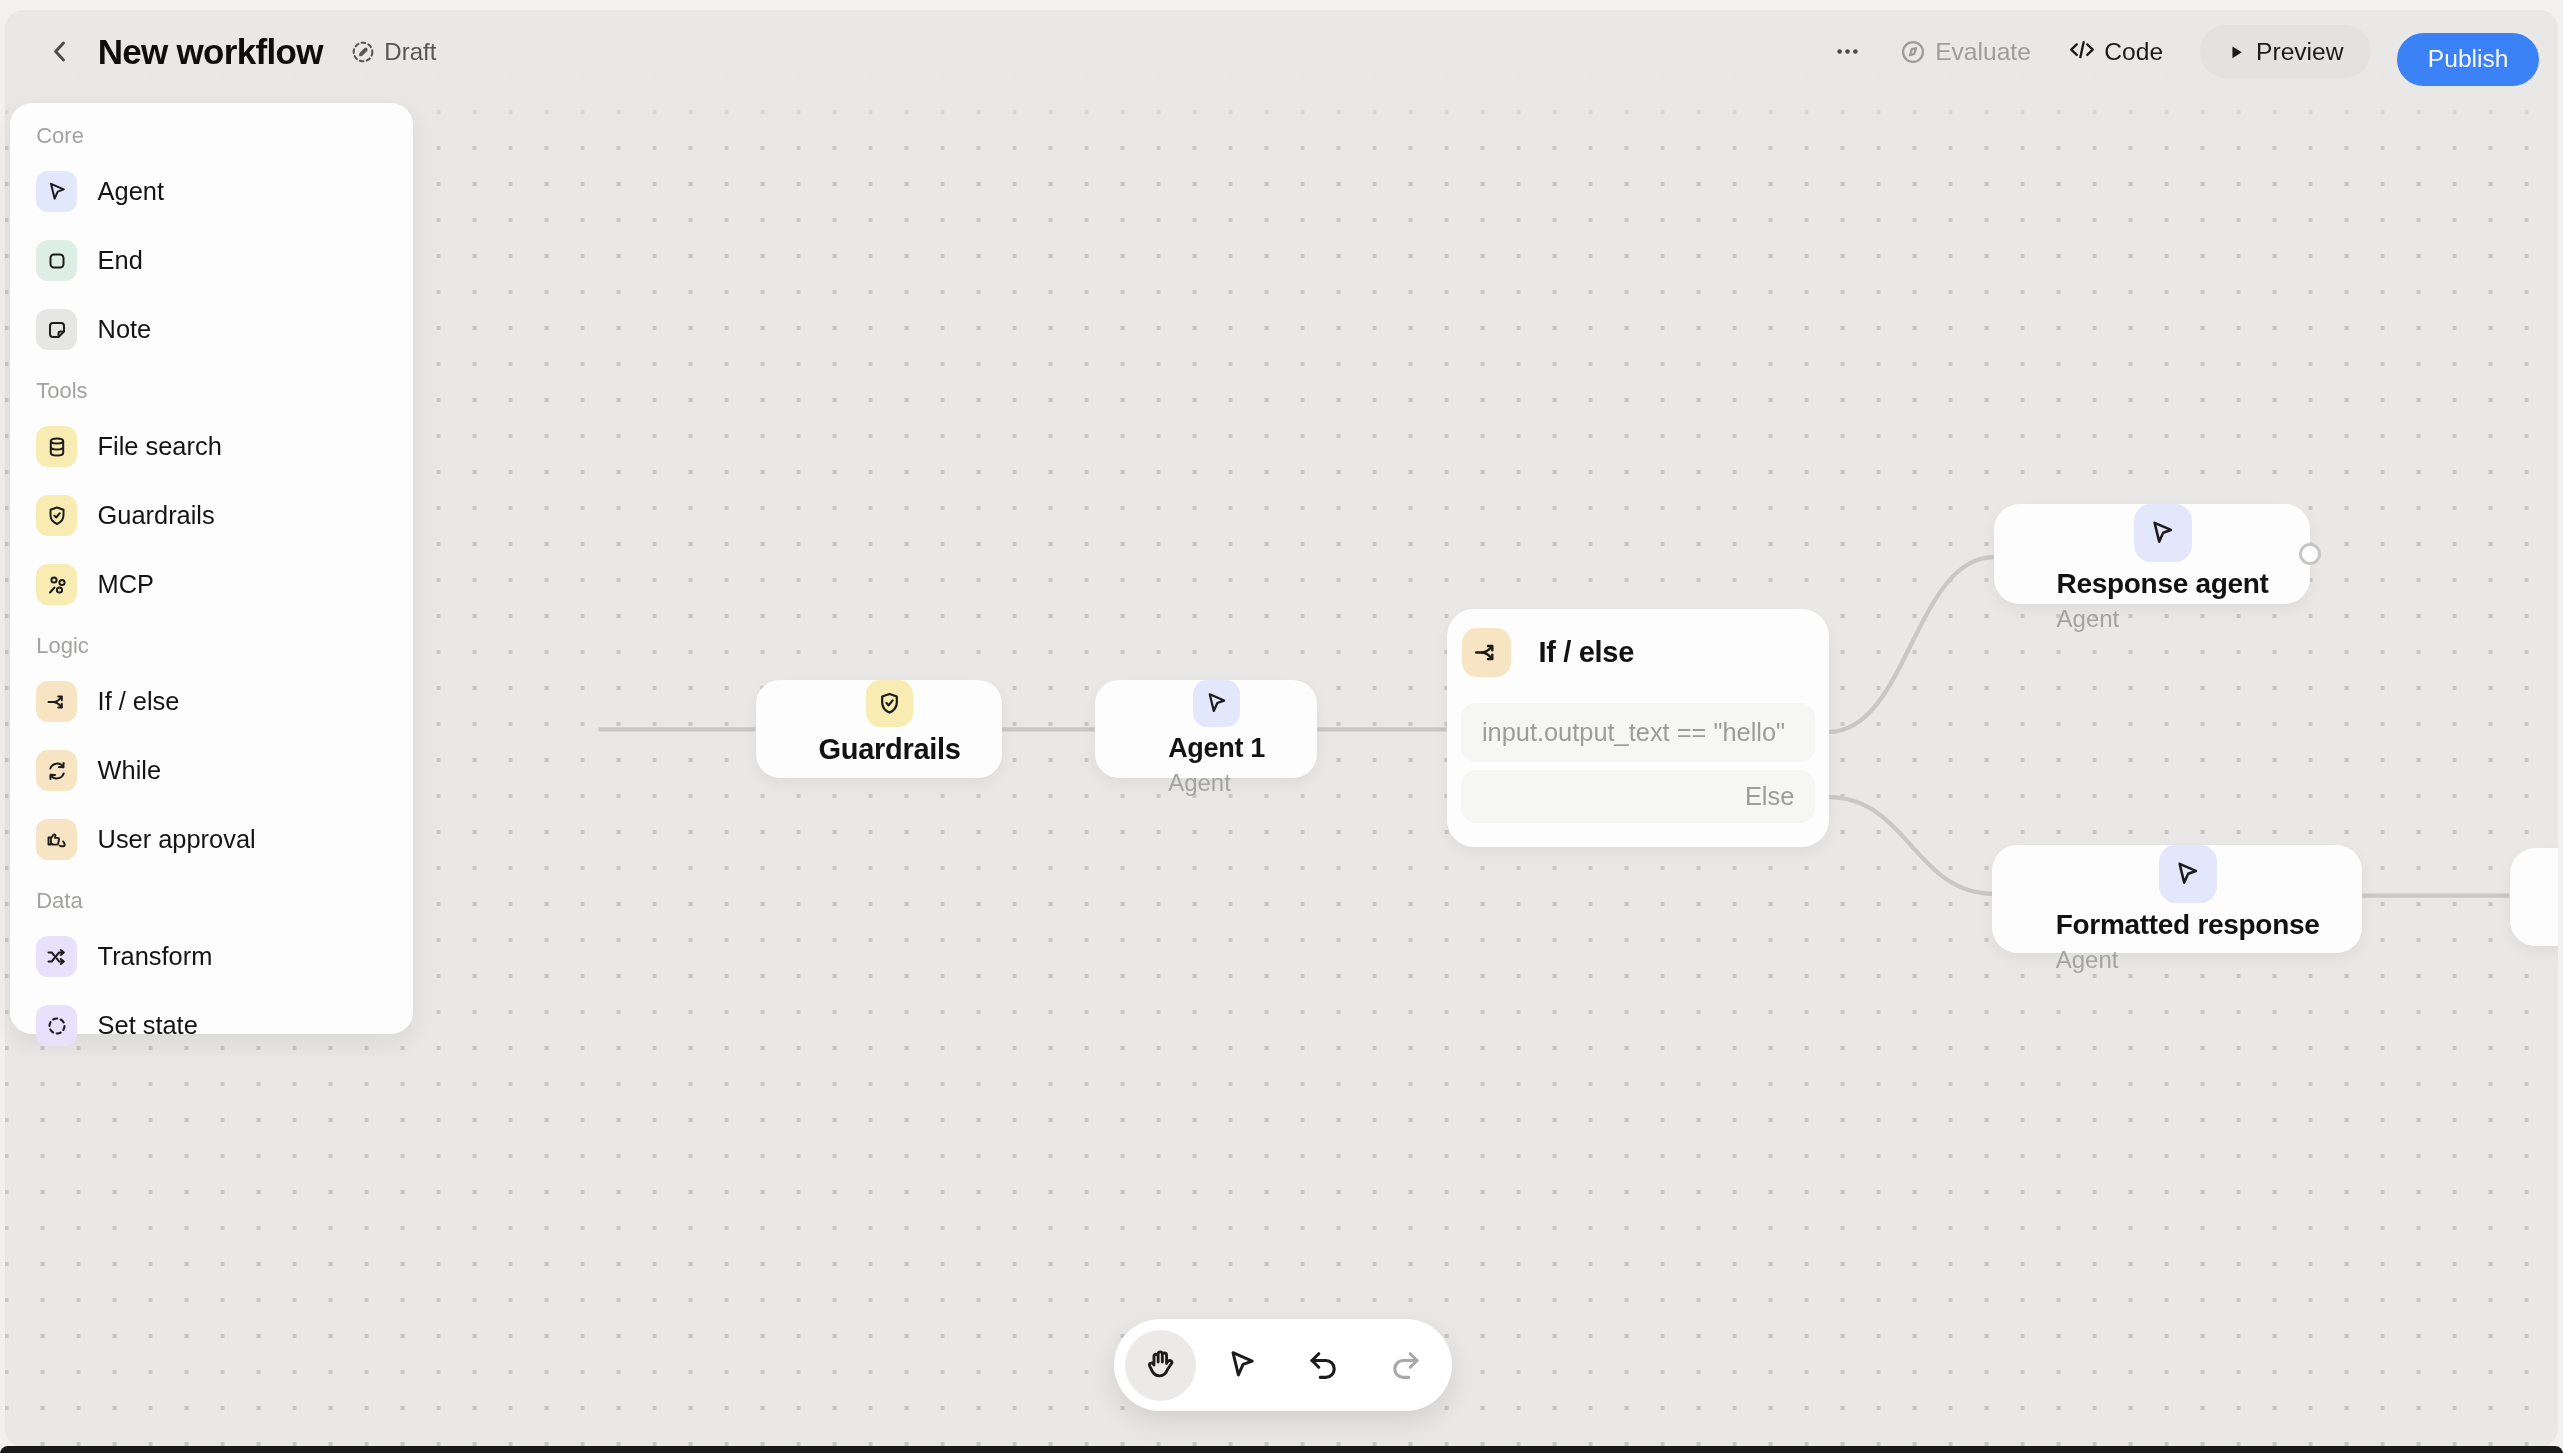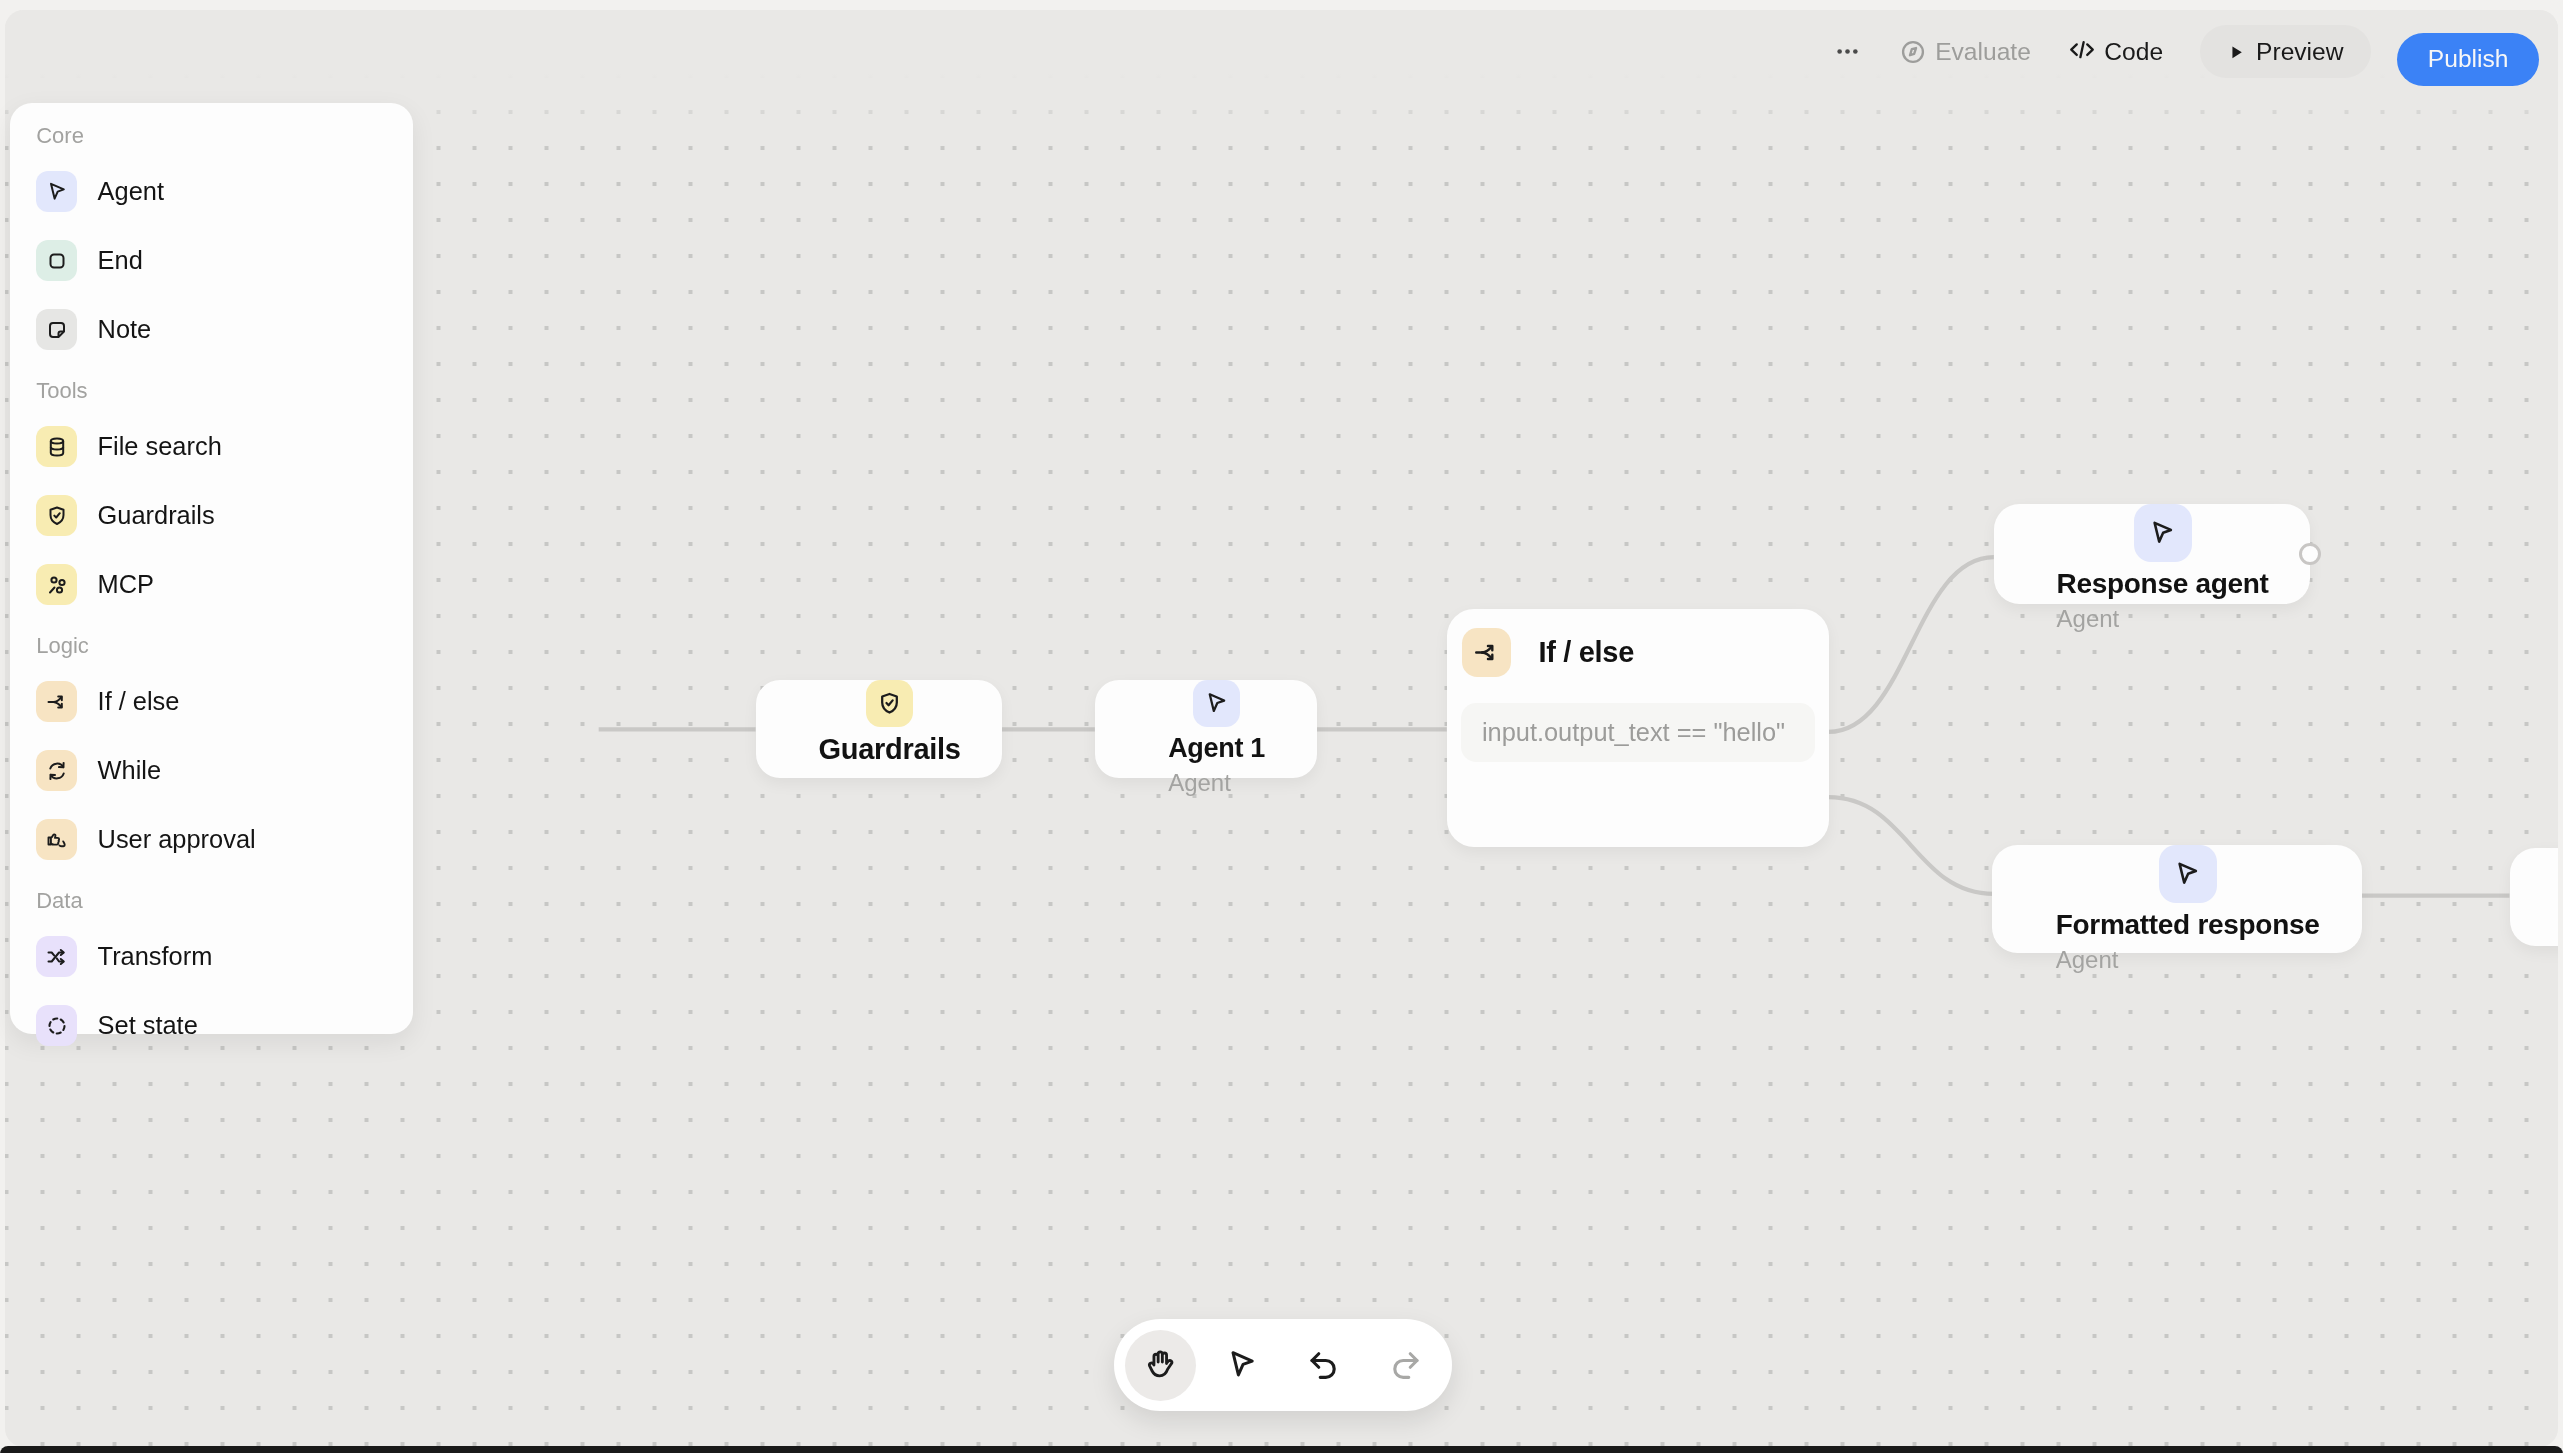--- a/index.html
+++ b/index.html
@@ -161,20 +161,23 @@
             <path d="M13.2 6.6 L16.8 6.6 L16.8 10.2"></path>
             <path d="M8.5 12 Q12.5 12.4 16.4 16.9"></path>
             <path d="M13.2 17.4 L16.8 17.4 L16.8 13.8"></path>
           </svg>
       </div>
       <div class="ntitle">If / else</div>
     </div>
     <div class="cond-row if">
       <span>input.output_text == "hello"</span>
     </div>
+    <div class="cond-row else">
+      <span>Else</span>
+    </div>
   </div>
 
   <div class="node" style="left:1989px; top:494px; width:316px; height:100px; border-radius:25.4px;">
     <div class="node-row">
       <div class="nbox lg c-agent">
         <svg viewBox="0 0 24 24" fill="none" stroke="#1c1c1c" stroke-width="2" stroke-linejoin="round">
             <path d="M6 3.8 L18.8 9.4 L12.7 11.6 L9.6 18.6 Z"></path>
           </svg>
       </div>
       <div>
@@ -204,20 +207,35 @@
       <div class="nbox lg c-end">
         <svg viewBox="0 0 24 24" fill="none" stroke="#1c1c1c" stroke-width="2">
             <rect x="5.5" y="5.5" width="13" height="13" rx="3.5"></rect>
           </svg>
       </div>
     </div>
   </div>
 </div>
 
 <div class="header">
+  <div class="header-left">
+    <div class="back-btn">
+      <svg width="29" height="29" viewBox="0 0 24 24" fill="none" stroke="#4a4a4a" stroke-width="2.4" stroke-linecap="round" stroke-linejoin="round">
+          <path d="M14.5 5 L8 12 L14.5 19"></path>
+        </svg>
+    </div>
+    <div class="page-title">New workflow</div>
+    <div class="draft-badge">
+      <svg width="26" height="26" viewBox="0 0 24 24" fill="none" stroke="#565656" stroke-width="1.9" stroke-linecap="round">
+        <circle cx="12" cy="12" r="8.6" stroke-dasharray="3.4 3.1"></circle>
+        <path d="M9.3 15 l1.6-.35 4.3-4.3 a0.9 0.9 0 0 0 -1.25-1.25 l-4.3 4.3 Z" stroke-linejoin="round"></path>
+      </svg>
+      <span class="lbl">Draft</span>
+    </div>
+  </div>
 
   <div class="header-right">
     <div class="hbtn dark">
       <svg width="29" height="29" viewBox="0 0 24 24" fill="#4a4a4a">
           <circle cx="5.5" cy="12" r="1.9"></circle>
           <circle cx="12" cy="12" r="1.9"></circle>
           <circle cx="18.5" cy="12" r="1.9"></circle>
         </svg>
     </div>
     <div class="hbtn disabled">

